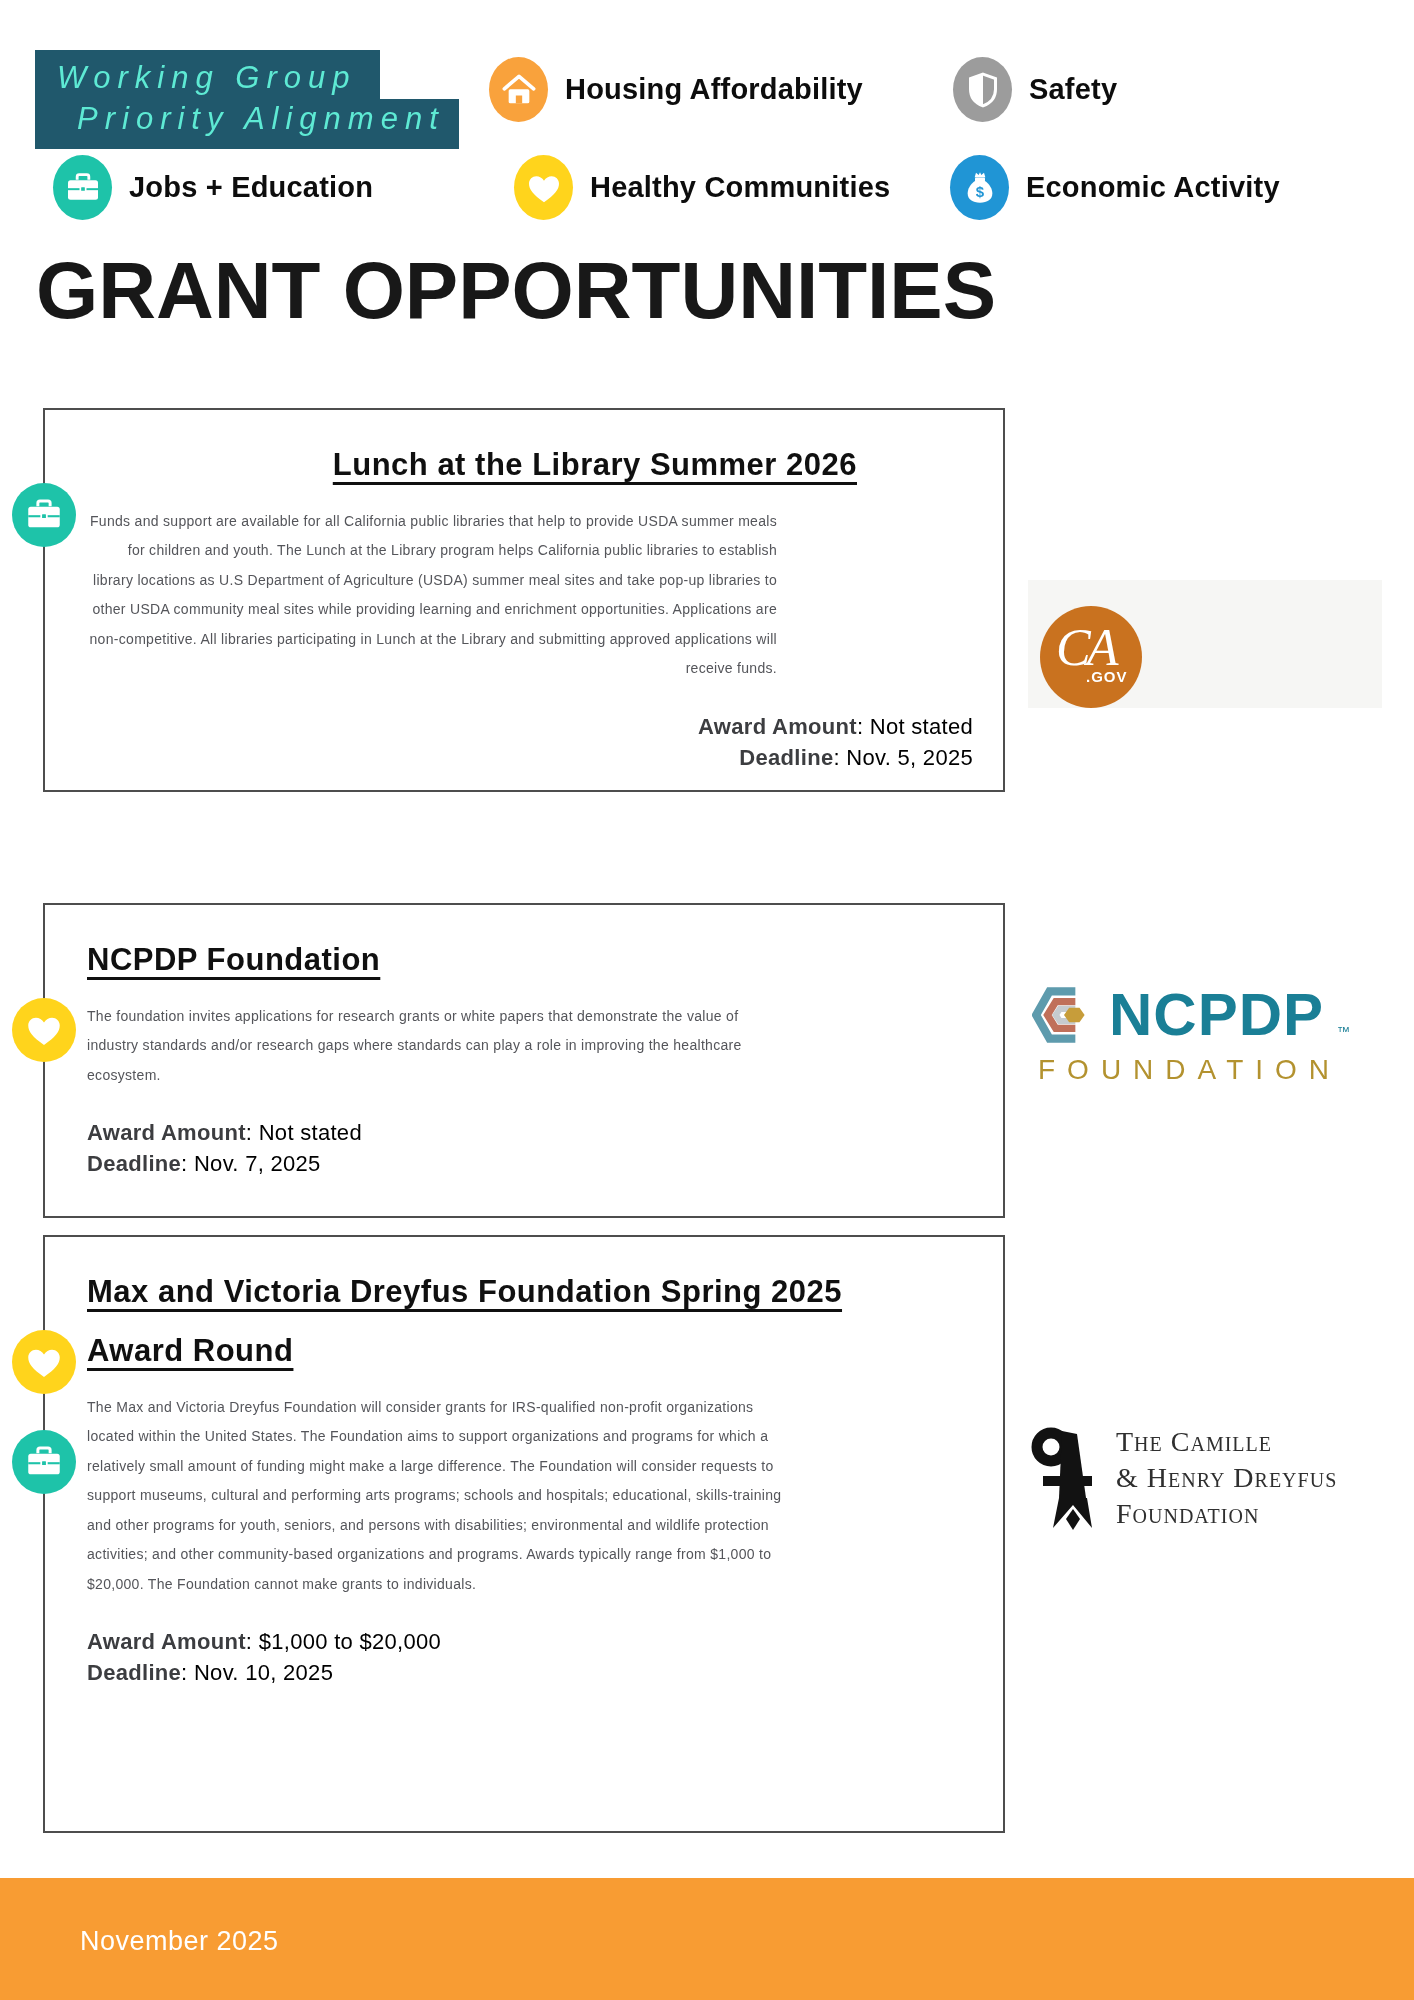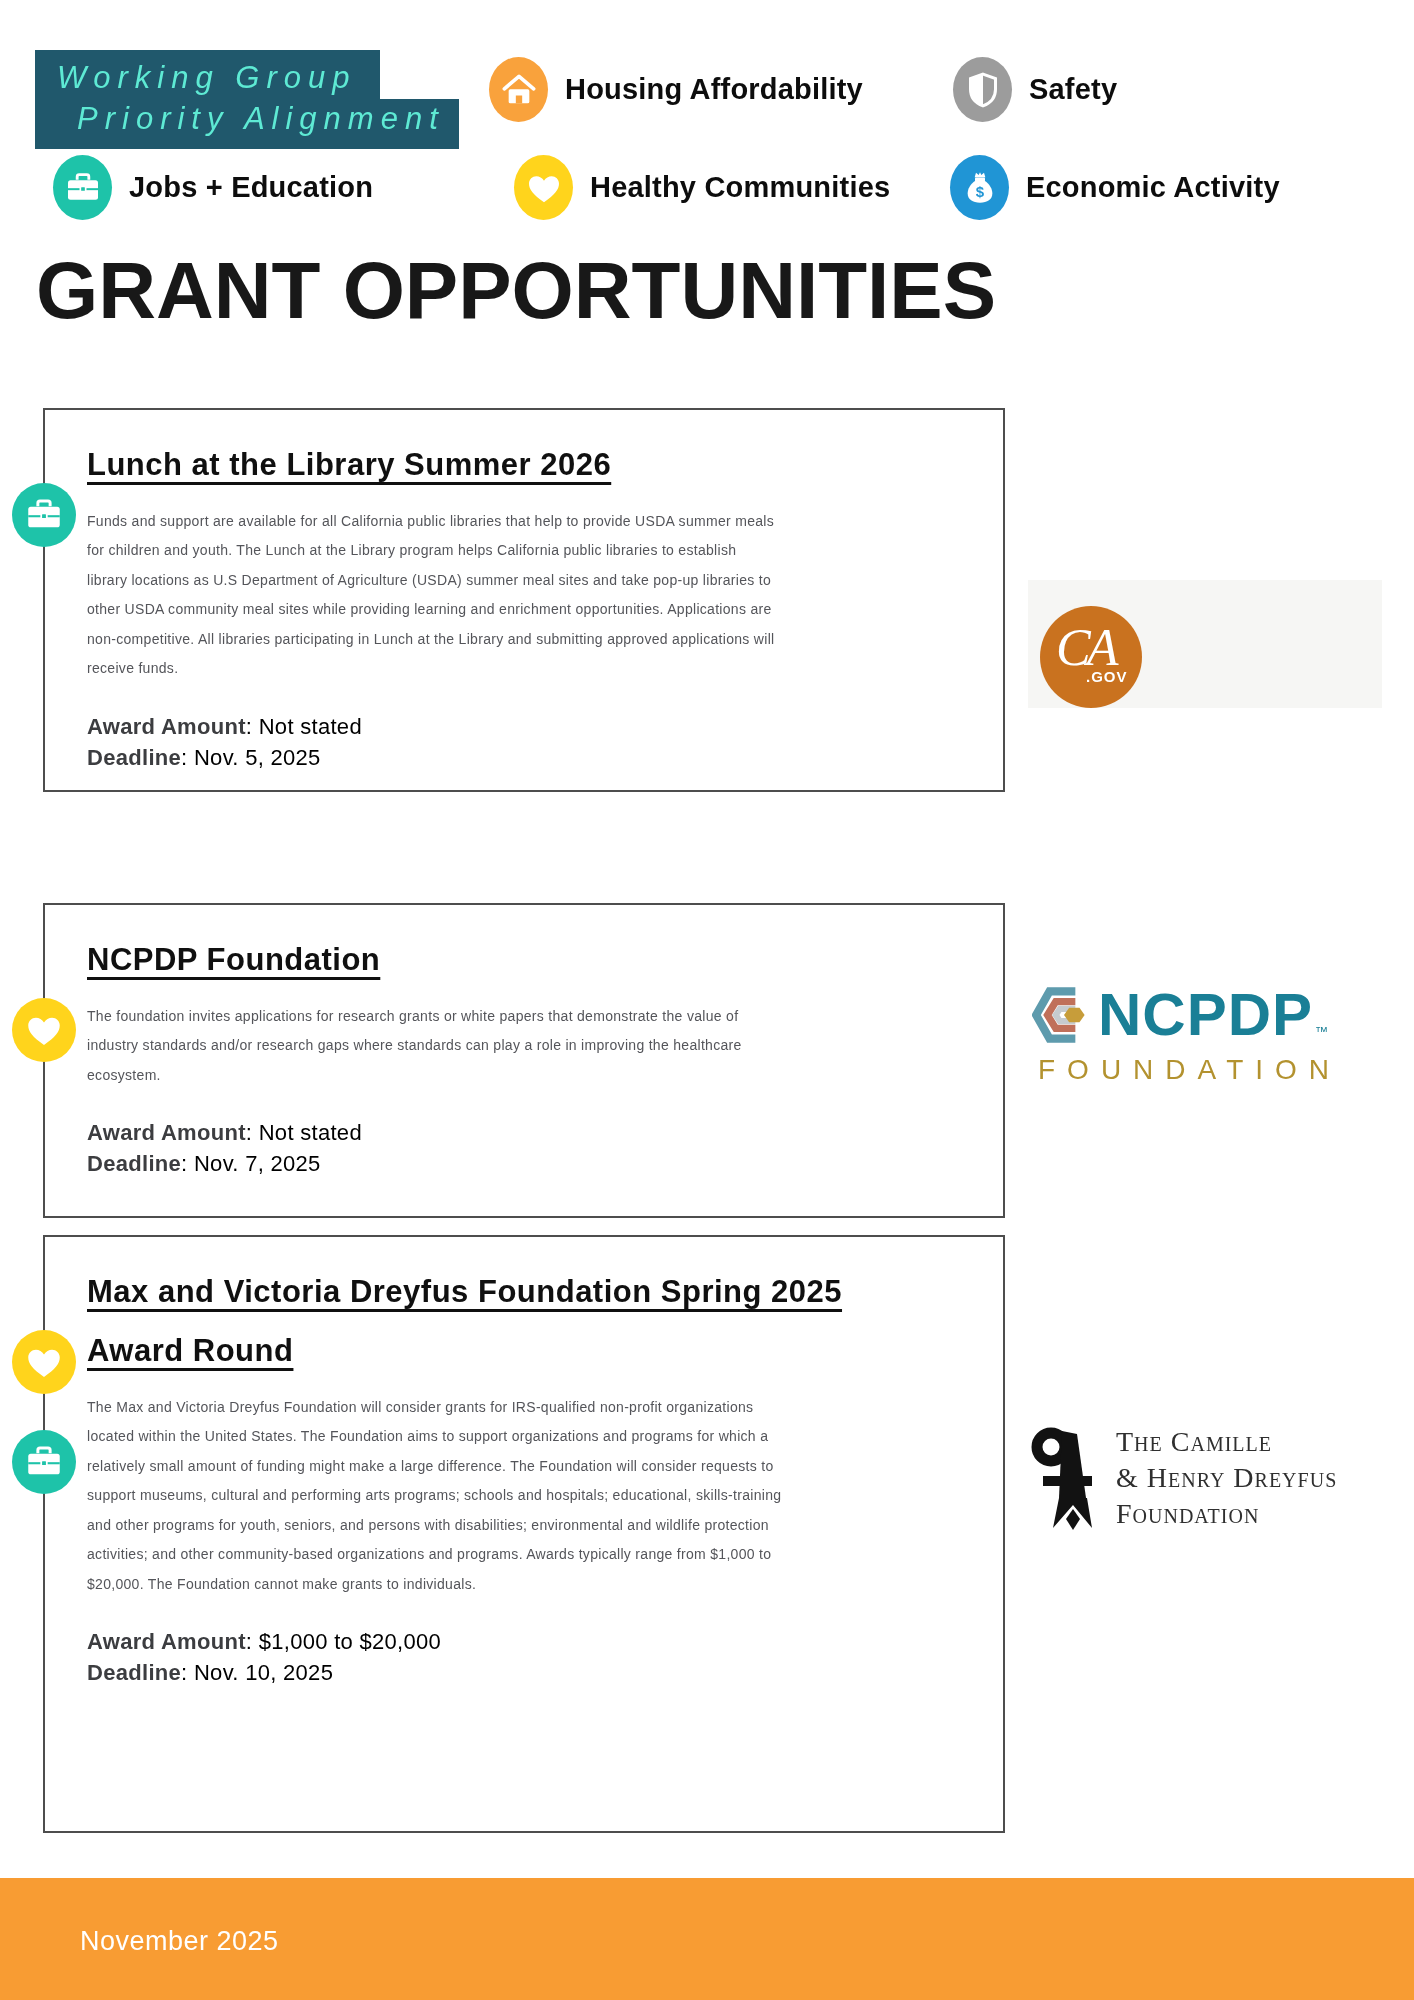--- a/index.html
+++ b/index.html
@@ -39,21 +39,21 @@
     font-size:80px; font-weight:bold; letter-spacing:0px; color:#181818;
     white-space:nowrap;
   }
 
   
   .card {
     position:absolute; left:43px; width:962px;
     border:2px solid #4D4D4D; background:#ffffff;
     padding:26px 30px 0 42px;
   }
-  .card-1 { top:408px;  height:384px; }
+  .card-1 { top:408px;  height:384px;text-align:right; }
   .card-2 { top:903px;  height:315px; }
   .card-3 { top:1235px; height:598px; }
   .card h2 {
     font-size:31px; font-weight:bold; color:#101010; letter-spacing:0.5px;
     line-height:1.9; max-width:770px;
     text-decoration:underline; text-decoration-thickness:3px; text-underline-offset:7px;
     margin-bottom:12px;
   }
   .card p.desc {
     font-size:14px; color:#54555A; line-height:29.5px; letter-spacing:0.3px;
@@ -91,21 +91,21 @@
   .ca-gov {
     position:absolute; left:46px; top:62px; color:#fff;
     font-size:15px; font-weight:bold; letter-spacing:1px;
   }
   .ca-text { margin-left:16px; font-weight:bold; font-size:29px; line-height:31px; letter-spacing:0.5px; }
   .ca-l1 { color:#19597E; }
   .ca-l2 { color:#3A8F7B; }
   .ca-l3 { color:#E78D2B; }
 
   .logo-ncpdp { position:absolute; left:1032px; top:985px; width:370px; }
-  .ncpdp-row { display:flex; align-items:center; gap:2px; }
+  .ncpdp-row { display:flex; align-items:center; gap:13px; }
   .ncpdp-word { font-size:60px; font-weight:bold; color:#1A7F96; letter-spacing:1px; line-height:1; }
   .ncpdp-tm { font-size:13px; color:#1A7F96; align-self:flex-end; margin-bottom:6px; }
   .ncpdp-found { font-size:28px; color:#B3922F; letter-spacing:12px; margin-top:9px; margin-left:6px; }
 
   .logo-dreyfus { position:absolute; left:1028px; top:1422px; width:372px; display:flex; gap:16px; align-items:center; }
   .dreyfus-text {
     font-family:"Liberation Serif", serif; font-variant:small-caps;
     color:#2F2F2F; font-size:28px; line-height:36px; letter-spacing:1px; white-space:nowrap;
   }
 

